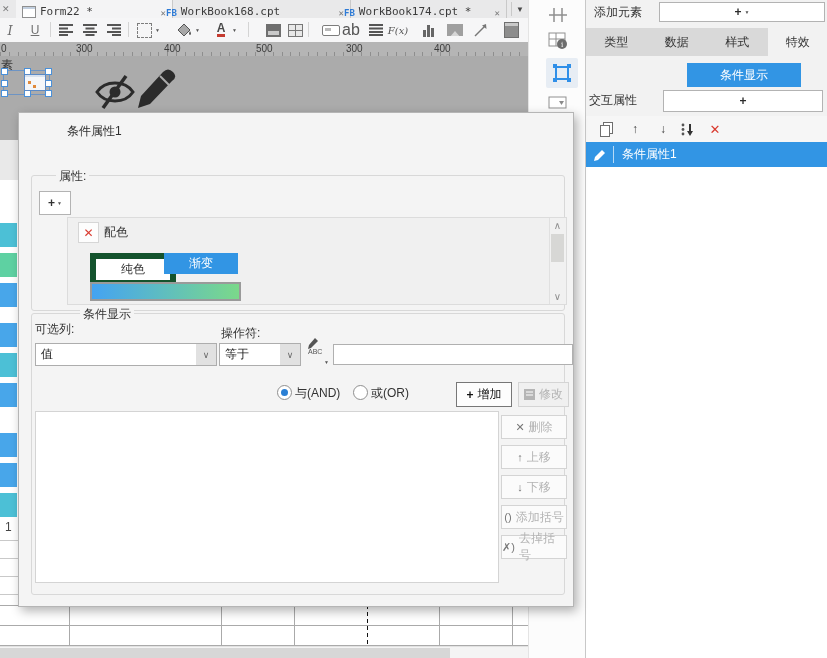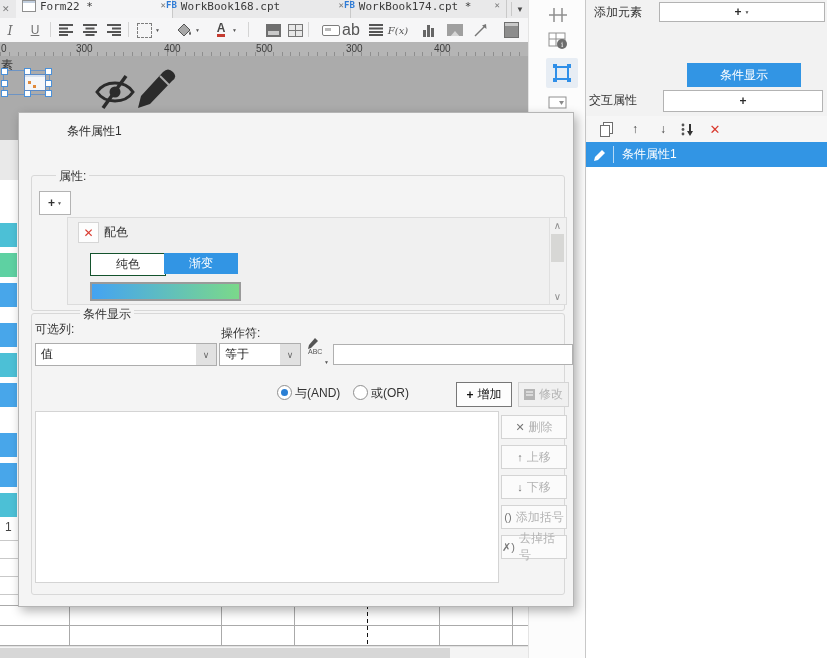--- a/index.html
+++ b/index.html
@@ -2,21 +2,21 @@
 <html style="--accent: #3295e4; --red: #d9392e;"><head>
 <meta charset="utf-8">
 <style>
   html,body{width:827px;height:658px;margin:0;padding:0;overflow:hidden}
   body{position:relative;font-family:"Liberation Sans","DejaVu Sans",sans-serif;font-size:12px;color:#333;background:#fff}
   .abs{position:absolute}
   .nowrap{white-space:nowrap}
 
   
   #tabbar{left:0;top:0;width:530px;height:18px;background:#e9e9ea;border-bottom:1px solid #c6c6c6}
-  .doc-tab{position:absolute;top:0;height:18px;display:flex;align-items:flex-start;gap:4px;padding:0 6px;border-right:1px solid #c9c9c9;font-family:"DejaVu Sans Mono","Liberation Mono",monospace;font-size:11px;color:#3a3a3a}
+  .doc-tab{position:absolute;top:0;height:18px;display:flex;align-items:flex-end;gap:4px;padding:0 6px;border-right:1px solid #c9c9c9;font-family:"DejaVu Sans Mono","Liberation Mono",monospace;font-size:11px;color:#3a3a3a}
   .doc-tab.active{background:#f4f4f5}
   .tab-close{margin-left:auto;color:#7c7c7c;font-size:9px;cursor:pointer}
   .form-icon{width:12px;height:10px;border:1px solid #8f8f8f;background:#fff;position:relative;flex:0 0 auto}
   .form-icon::before{content:"";position:absolute;left:0;top:0;right:0;height:2px;background:#c2cfdf}
   .cpt-icon{color:#2e7bd6;font-weight:bold;font-size:9px;font-family:"DejaVu Sans Mono",monospace;flex:0 0 auto}
   #tab-list-btn{left:511px;top:2px;width:16px;height:14px;color:#4a4a4a;font-size:8px;display:flex;align-items:center;justify-content:center;border-left:1px solid #c9c9c9}
   #tab-overflow-close{left:2px;top:4px;font-size:9px;color:#7c7c7c}
 
   
   #toolbar{left:0;top:18px;width:530px;height:24px;background:#f6f6f7;border-bottom:1px solid #d9d9d9}
@@ -95,21 +95,21 @@
   #rp-below{position:absolute;left:0;top:167px;width:242px;bottom:0;background:#fff}
 
   
   #dialog{left:18px;top:112px;width:554px;height:493px;background:#f4f4f4;border:1px solid #b5b5b5;box-shadow:3px 4px 10px rgba(0,0,0,.30);z-index:5}
   .fset{position:absolute;border:1px solid #d8d8d8;border-radius:3px}
   .legend{position:absolute;background:#f4f4f4;padding:0 3px;color:#333;white-space:nowrap}
   #attr-add{left:20px;top:78px;width:30px;height:22px;background:#fff;border:1px solid #b3b3b3;display:flex;align-items:center;justify-content:center;gap:2px;font-weight:bold}
   #attr-panel{position:absolute;left:48px;top:104px;width:498px;height:86px;background:#f0f0f0;border:1px solid #dcdcdc}
   #del-attr{position:absolute;left:10px;top:4px;width:19px;height:19px;background:#fdfdfd;border:1px solid #d6d6d6;color:var(--red,#d9392e);font-weight:bold;font-size:12px;display:flex;align-items:center;justify-content:center}
   .seg{position:absolute;top:35px;width:74px;height:21px;display:flex;align-items:center;justify-content:center}
-  #seg-solid{left:22px;background:#fff;border:1px solid #14532d;color:#333}
+  #seg-solid{left:22px;background:#fff;border:6px solid #14532d;color:#333}
   #seg-grad{left:96px;background:var(--accent,#3295e4);color:#fff}
   #gradbar{position:absolute;left:22px;top:64px;width:147px;height:15px;border:2px solid #9a9a9a}
   .panel-scroll{position:absolute;right:0;top:0;width:16px;height:100%;background:#f1f1f1;border-left:1px solid #e0e0e0}
   .panel-scroll .up,.panel-scroll .dn{position:absolute;left:0;width:15px;height:15px}
   .panel-scroll .dn{bottom:0}
   .panel-scroll .thumb{position:absolute;left:1px;top:16px;width:13px;height:28px;background:#d7d7d5}
   .select{position:absolute;height:21px;background:#fff;border:1px solid #adadad;display:flex;align-items:stretch}
   .select .val{flex:1;display:flex;align-items:center;padding-left:5px;color:#222}
   .select .arr{width:20px;background:#e1e1e1;display:flex;align-items:center;justify-content:center;color:#666;font-size:9px}
   #cond-input{position:absolute;left:314px;top:231px;width:230px;height:19px;border:1px solid #b0b0b0;background:#fff;font:inherit;padding:0 4px}
@@ -364,20 +364,26 @@
   </span>
 </div>
 
 <div id="rightpanel" class="abs">
   <span class="rp-lbl" style="left:8px;top:4px">添加元素</span>
   <div class="rp-btn" style="left:73px;top:2px;width:164px;height:18px;gap:3px">
     <span>+</span>
     <span style="font-size:5px;color:#555">▼</span>
   </div>
 
+  <div id="rp-tabs">
+    <div class="rp-tab">类型</div>
+    <div class="rp-tab">数据</div>
+    <div class="rp-tab">样式</div>
+    <div class="rp-tab active">特效</div>
+  </div>
 
   <div id="subtab-cond" class="subtab">条件显示</div>
 
   <span class="rp-lbl" style="left:3px;top:92px">交互属性</span>
   <div class="rp-btn" style="left:77px;top:90px;width:158px;height:20px">
     <span>+</span>
   </div>
 
   <div id="rp-toolbar">
     <span class="rp-ic" style="left:11px">

